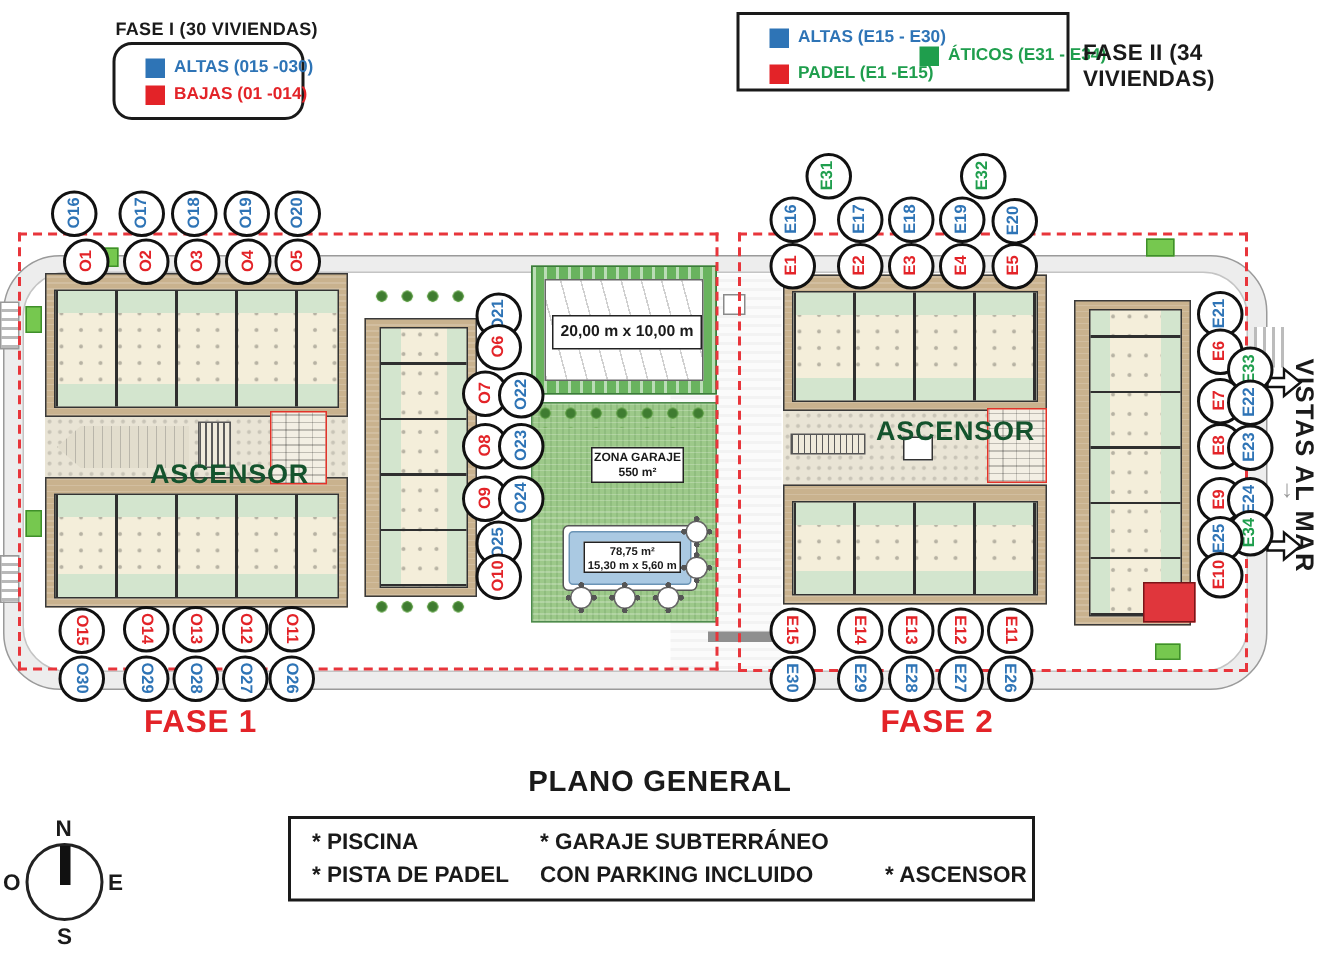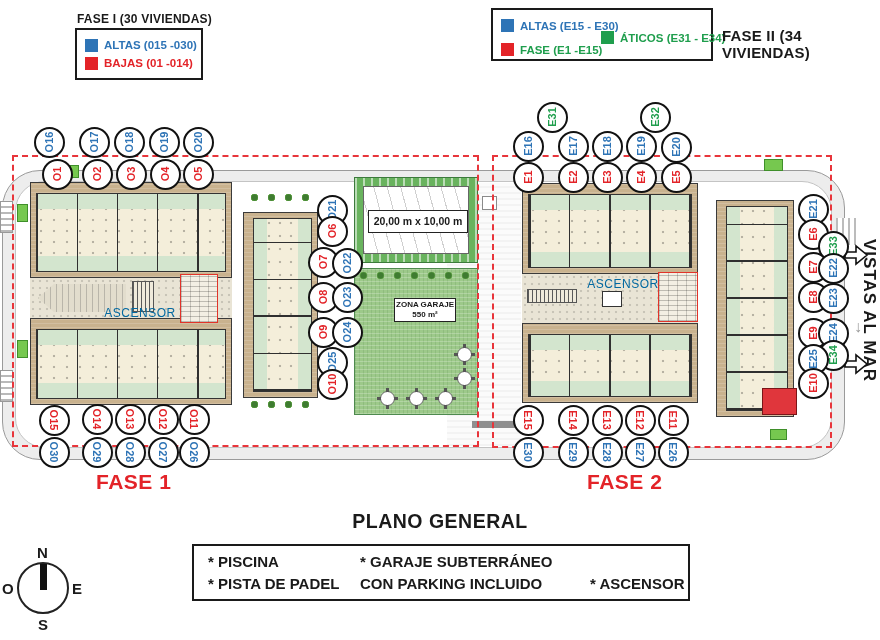--- a/index.html
+++ b/index.html
@@ -3,21 +3,21 @@
 <meta charset="utf-8">
 <style>
   html,body{margin:0;padding:0;background:#fff;}
   body{width:880px;height:640px;overflow:hidden;font-family:"Liberation Sans",sans-serif;color:#1a1a1a;}
   .canvas{position:relative;width:880px;height:500px;background:#fff;}
   .abs{position:absolute;box-sizing:border-box;}
 
   
   .legend-title{font-weight:bold;font-size:12px;letter-spacing:.2px;}
   .legend-box{border:2px solid #1a1a1a;background:#fff;}
-  .legend-row{display:flex;align-items:center;gap:6px;font-weight:bold;font-size:11.5px;white-space:nowrap;}
+  .legend-row{display:flex;gap:6px;font-weight:bold;font-size:11.5px;white-space:nowrap;margin-left:12px;}
   .sw{width:13px;height:13px;flex:0 0 13px;}
   .sw.blue{background:#2e74b6;} .sw.red{background:#e32328;} .sw.green{background:#1f9e4d;}
   .t-blue{color:#2e74b6;} .t-red{color:#e32328;} .t-green{color:#1f9e4d;}
 
   
   .road-outer{background:#ededed;border:1px solid #9a9a9a;border-radius:38px;z-index:1;}
   .road-inner{background:#fff;border:1px solid #c4c4c4;border-radius:30px;z-index:2;}
   .mid-strip{background:repeating-linear-gradient(0deg,#f3f3f3 0 2px,#fbfbfb 2px 6px);z-index:3;}
   .dark-bar{background:#8f8f8f;z-index:6;}
   .hatch-v{background:repeating-linear-gradient(0deg,#b9b9b9 0 2px,#fff 2px 6px);border:1px solid #999;z-index:6;}
@@ -87,60 +87,60 @@
 
   
   .unit{position:absolute;width:31px;height:31px;border-radius:50%;background:#fff;border:2px solid #111;
     display:flex;align-items:center;justify-content:center;z-index:30;box-sizing:border-box;}
   .unit span{font-size:11px;font-weight:bold;white-space:nowrap;}
   .unit.u span{transform:rotate(-90deg);}
   .unit.d span{transform:rotate(90deg);}
   .unit.b span{color:#2e74b6;} .unit.r span{color:#e32328;} .unit.g span{color:#1f9e4d;}
 
   
-  .ascensor{color:#0369a1;font-weight:normal;font-size:12px;letter-spacing:.5px;text-align:center;z-index:25;}
+  .ascensor{color:#14532d;font-weight:bold;font-size:18px;letter-spacing:.5px;text-align:center;z-index:25;}
   .fase-label{color:#e32328;font-weight:bold;font-size:21px;letter-spacing:.5px;z-index:25;}
   .vistas{writing-mode:vertical-rl;font-weight:bold;font-size:17px;letter-spacing:1px;text-align:center;z-index:25;}
   .gray-down{color:#9a9a9a;font-size:16px;z-index:6;}
   .main-title{font-weight:bold;font-size:19.5px;letter-spacing:.5px;text-align:center;}
   .fac-box{border:2px solid #1a1a1a;background:#fff;display:grid;
     grid-template-columns:152px 230px 1fr;grid-template-rows:1fr 1fr;
     align-items:center;padding:4px 10px 4px 14px;font-weight:bold;font-size:15px;white-space:nowrap;}
   .arrow-svg{position:absolute;z-index:25;}
 
   
   .compass-circle{border:2px solid #222;border-radius:50%;z-index:5;}
   .compass-bar{background:#111;z-index:6;}
   .compass-letter{font-weight:bold;font-size:15px;z-index:6;}
 </style>
 </head>
 <body>
 
 <div class="canvas">
 
   <div class="abs legend-title" style="left:77px;top:12px;">FASE I (30 VIVIENDAS)</div>
-  <div class="abs legend-box" style="left:75px;top:28px;width:128px;height:52px;padding:6px 8px;display:flex;flex-direction:column;justify-content:space-around;">
+  <div class="abs legend-box" style="left:75px;top:28px;width:128px;height:52px;padding:6px 8px;display:flex;flex-direction:column;justify-content:space-around;border-radius:13px;">
     <div class="legend-row">
       <span class="sw blue"></span>
       <span class="t-blue">ALTAS (015 -030)</span>
     </div>
     <div class="legend-row">
       <span class="sw red"></span>
       <span class="t-red">BAJAS (01 -014)</span>
     </div>
   </div>
 
   <div class="abs legend-box" style="left:491px;top:8px;width:222px;height:53px;">
     <div class="abs legend-row" style="left:8px;top:9px;">
       <span class="sw blue"></span>
       <span class="t-blue">ALTAS (E15 - E30)</span>
     </div>
     <div class="abs legend-row" style="left:8px;top:33px;">
       <span class="sw red"></span>
-      <span class="t-green t-red">FASE (E1 -E15)</span>
+      <span class="t-green t-red">PADEL (E1 -E15)</span>
     </div>
     <div class="abs legend-row" style="left:108px;top:21px;">
       <span class="sw green"></span>
       <span class="t-green">ÁTICOS (E31 - E34)</span>
     </div>
   </div>
   <div class="abs legend-title" style="left:722px;top:27px;font-size:15px;">FASE II (34 VIVIENDAS)</div>
 
   <div class="abs road-outer" style="left:2px;top:170px;width:843px;height:290px;"></div>
   <div class="abs road-inner" style="left:15px;top:181px;width:817px;height:267px;"></div>
@@ -187,20 +187,27 @@
       <span>20,00 m x 10,00 m</span>
     </div>
   </div>
 
   <div class="abs zona" style="left:354px;top:268px;width:124px;height:147px;">
     <div class="abs trees" style="left:0;top:0;width:124px;height:16px;"></div>
     <div class="mini-label" style="left:39px;top:29px;width:60px;height:22px;font-size:8px;">
       <span>ZONA GARAJE</span>
       <span>550 m²</span>
     </div>
+    <div class="pool-deck" style="left:20px;top:81px;width:88px;height:42px;">
+      <div class="pool-water"></div>
+      <div class="mini-label" style="left:13px;top:10px;width:63px;height:19px;font-size:7.5px;">
+        <span>78,75 m²</span>
+        <span>15,30 m x 5,60 m</span>
+      </div>
+    </div>
   </div>
   <div class="abs tbl" style="left:380px;top:391px;"></div>
   <div class="abs tbl" style="left:409px;top:391px;"></div>
   <div class="abs tbl" style="left:438px;top:391px;"></div>
   <div class="abs tbl" style="left:457px;top:347px;"></div>
   <div class="abs tbl" style="left:457px;top:371px;"></div>
 
   <div>
       <div class="unit b u" style="left: 33.5px; top: 126.5px;">
         <span>O16</span>

